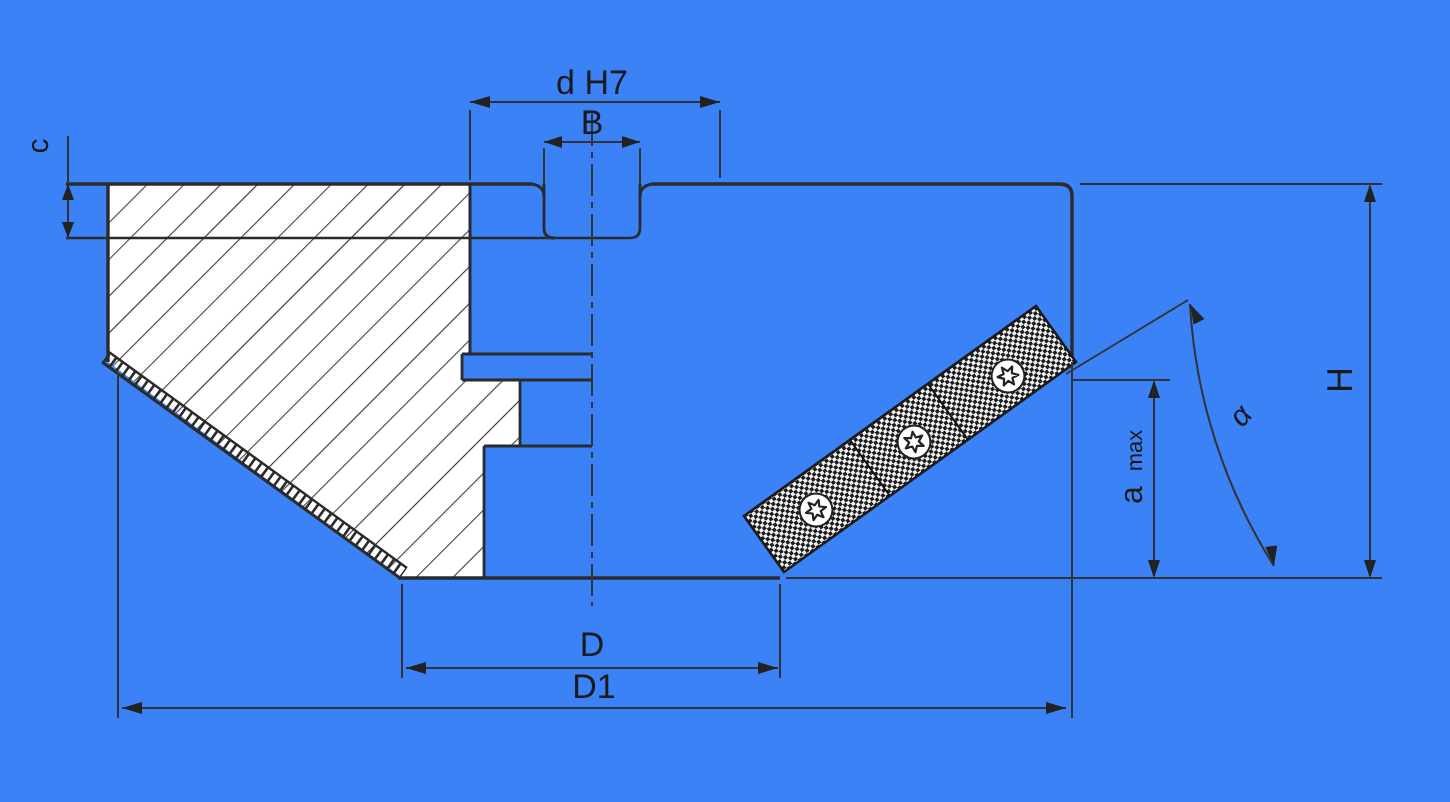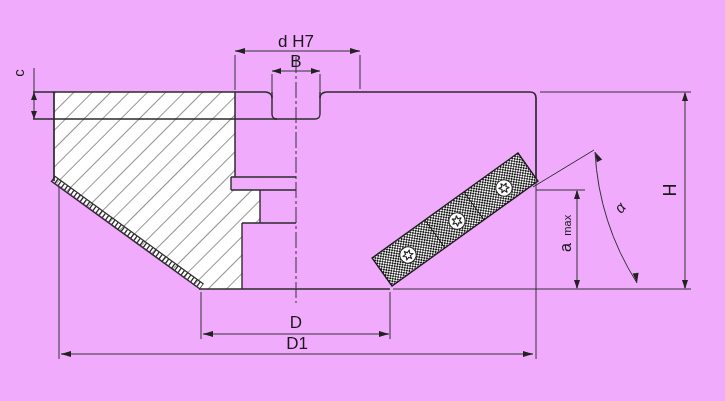--- a/index.html
+++ b/index.html
@@ -1,16 +1,16 @@
 <!DOCTYPE html>
 <html><head>
 <meta charset="utf-8">
 <style>
   html,body{margin:0;padding:0;background:#ffffff;}
-  .stage{position:relative;width:725px;height:401px;background:#f0abfc;overflow:hidden;
+  .stage{position:relative;width:725px;height:401px;background:#3b82f6;overflow:hidden;
          font-family:"Liberation Sans", sans-serif;}
   svg text{font-family:"Liberation Sans", sans-serif;fill:#1a1a1a;}
 </style>
 </head>
 <body>
 
 <div class="stage">
 <svg width="725" height="401" viewBox="0 0 725 401">
   <defs>
     <pattern id="hatch" width="13" height="13" patternUnits="userSpaceOnUse" patternTransform="rotate(-45)">

